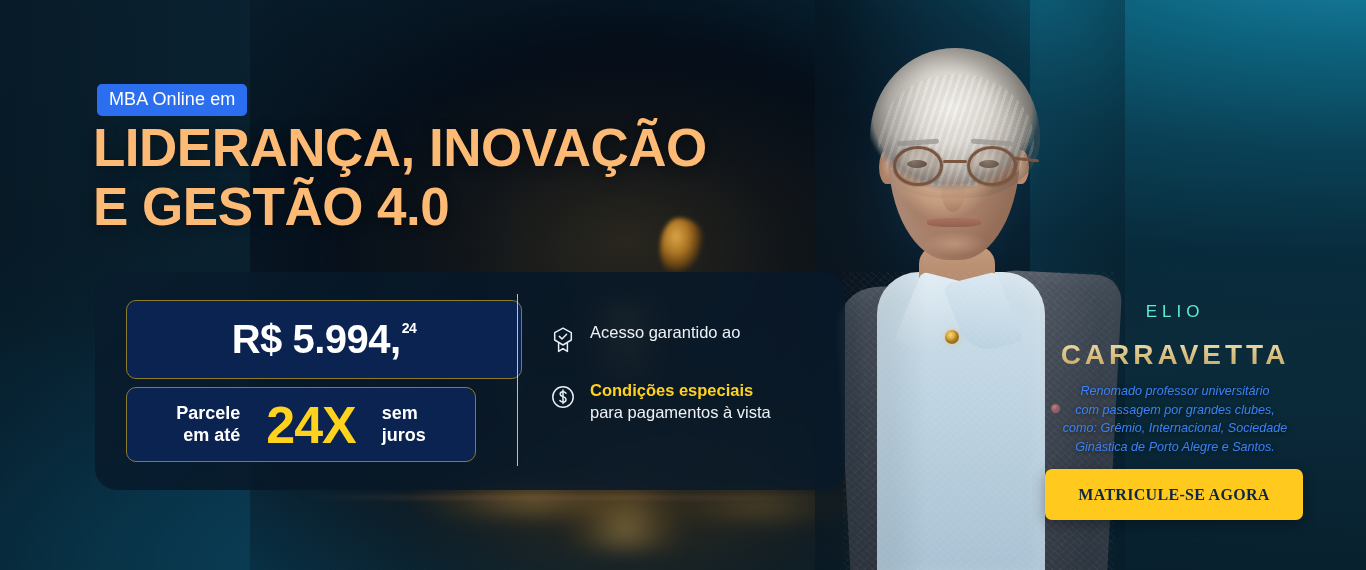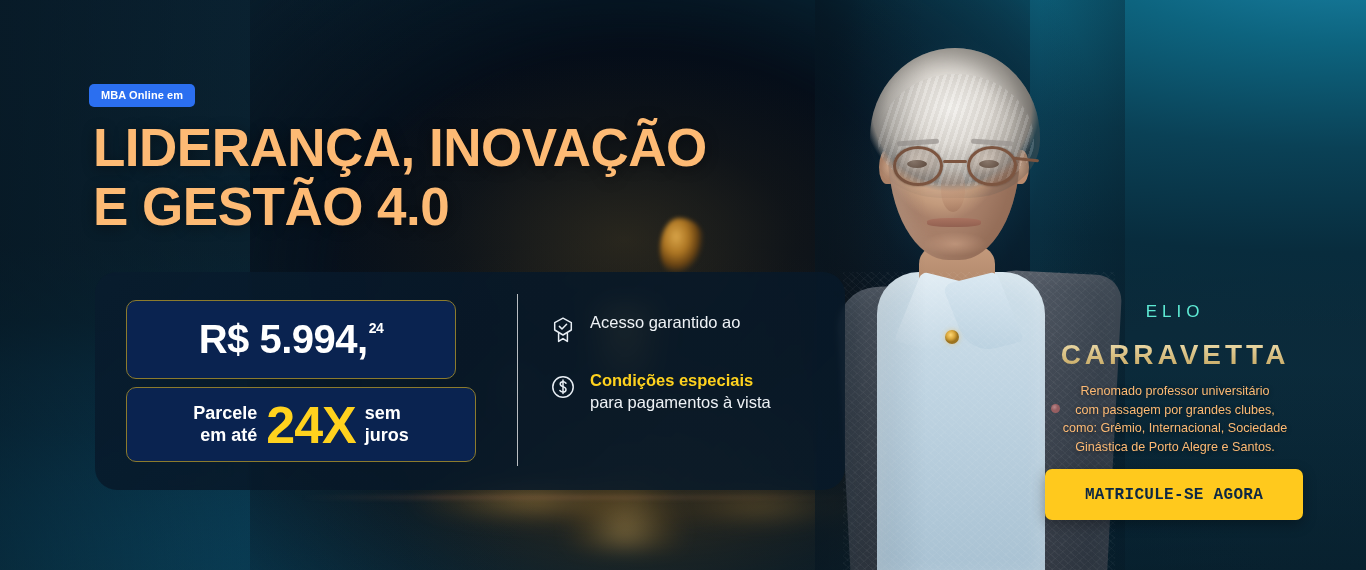--- a/index.html
+++ b/index.html
@@ -208,23 +208,23 @@
     border-radius:50%; opacity:.8;
   }
   .pt-shadow {
     position:absolute; inset:0;
     background:linear-gradient(90deg, rgba(6,22,34,0.62) 0%, rgba(6,22,34,0.12) 16%, rgba(6,22,34,0) 36%, rgba(6,22,34,0) 72%, rgba(6,22,34,0.35) 100%);
     pointer-events:none;
   }
 
   
   .eyebrow {
-    position:absolute; left:89px; top:84px;
+    position:absolute; left:97px; top:84px;
     background:#2b6ff0; color:#ffffff;
-    font-size:11px; font-weight:700; letter-spacing:.1px;
+    font-size:18px; font-weight:400; letter-spacing:.1px;
     padding:5px 12px 6px; border-radius:5px;
     white-space:nowrap;
   }
   .headline {
     position:absolute; left:93px; top:118px;
     color:#fdba74; font-weight:700; font-size:53px; line-height:1.12;
     letter-spacing:-0.5px;
     text-shadow:0 2px 14px rgba(0,0,0,0.45);
     white-space:pre-line;
   }
@@ -236,49 +236,49 @@
     border-radius:22px;
     backdrop-filter:blur(2px);
   }
   .price-box, .parcel-box {
     position:absolute; left:31px;
     background:#0a2350;
     border:1px solid #8c7b2d;
     border-radius:10px;
     display:flex; align-items:center; justify-content:center;
   }
-  .price-box { top:28px; width:330px; height:79px; }
+  .price-box { top:28px; width:396px; height:79px; }
   .parcel-box { top:115px; width:350px; height:75px; }
 
   .price-text {
     color:#ffffff; font-weight:700; font-size:40px; letter-spacing:-0.5px;
     display:flex; align-items:flex-start;
   }
   .price-cents {
     font-size:14px; font-weight:700; line-height:1;
     margin-top:4px; margin-left:1px;
   }
 
-  .parcel-inner { display:flex; align-items:center; gap:9px; }
+  .parcel-inner { display:flex; align-items:center; gap:26px; }
   .parcel-left {
     color:#ffffff; font-weight:700; font-size:18px; line-height:1.18;
     text-align:right; white-space:pre-line;
   }
   .parcel-mid { color:#ffd21e; font-weight:700; font-size:52px; line-height:1; letter-spacing:-1px; }
   .parcel-right {
     color:#ffffff; font-weight:700; font-size:18px; line-height:1.18;
     text-align:left; white-space:pre-line;
   }
 
   .divider {
     position:absolute; left:422px; top:22px; width:1px; height:172px;
     background:rgba(255,255,255,0.72);
   }
 
-  .benefits { position:absolute; left:455px; top:40px; width:280px; }
+  .benefits { position:absolute; left:455px; top:50px; width:280px; }
   .benefit { display:flex; align-items:flex-start; gap:14px; margin-bottom:26px; }
   .benefit-icon { flex:0 0 auto; width:26px; height:28px; margin-top:4px; }
   .benefit-icon svg { display:block; }
   .benefit-text { line-height:1.32; font-size:16.5px; }
   .b-normal { color:#eef2f6; font-weight:400; display:block; }
   .b-strong { color:#ffd21e; font-weight:700; display:block; }
 
   
   .prof-block {
     position:absolute; left:1025px; top:303px; width:300px; text-align:center;
@@ -289,30 +289,31 @@
   }
   .prof-last {
     font-size:28px; font-weight:700; letter-spacing:4px; line-height:1.15;
     background:linear-gradient(180deg,#f0e3b6 0%, #ddc68c 40%, #c3a45c 100%);
     -webkit-background-clip:text; background-clip:text;
     -webkit-text-fill-color:transparent; color:#d8c084;
     margin-top:17px;
   }
   .prof-desc {
     margin-top:11px;
-    color:#fdba74; font-size:12.6px; line-height:1.48; font-weight:400;
+    color:#3b82f6; font-size:12.6px; line-height:1.48; font-weight:400;
     white-space:pre-line;
     text-shadow:0 1px 4px rgba(0,0,0,0.5);
+    font-style:italic;
   }
 
   .cta {
     position:absolute; left:1045px; top:469px; width:258px; height:51px;
     background:#ffc91d; color:#0d2844;
     border:none; border-radius:7px;
-    font-family:Liberation Mono, monospace;
+    font-family:Liberation Serif, serif;
     font-size:16px; font-weight:700; letter-spacing:.3px;
     cursor:pointer;
     box-shadow:0 4px 14px rgba(0,0,0,0.32);
   }
 </style>
 </head>
 <body>
 
 <div class="banner">
 

